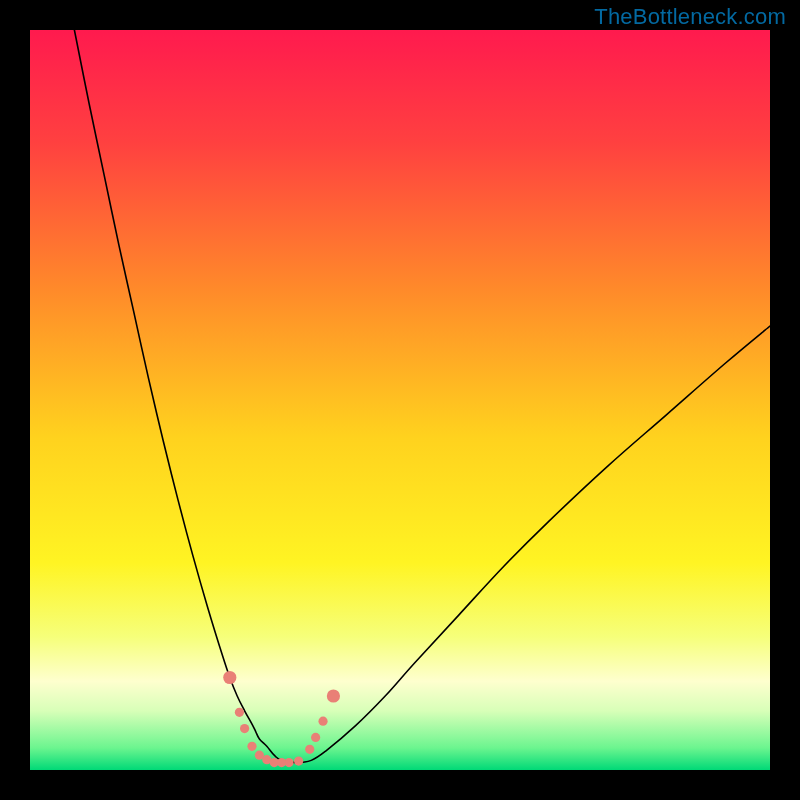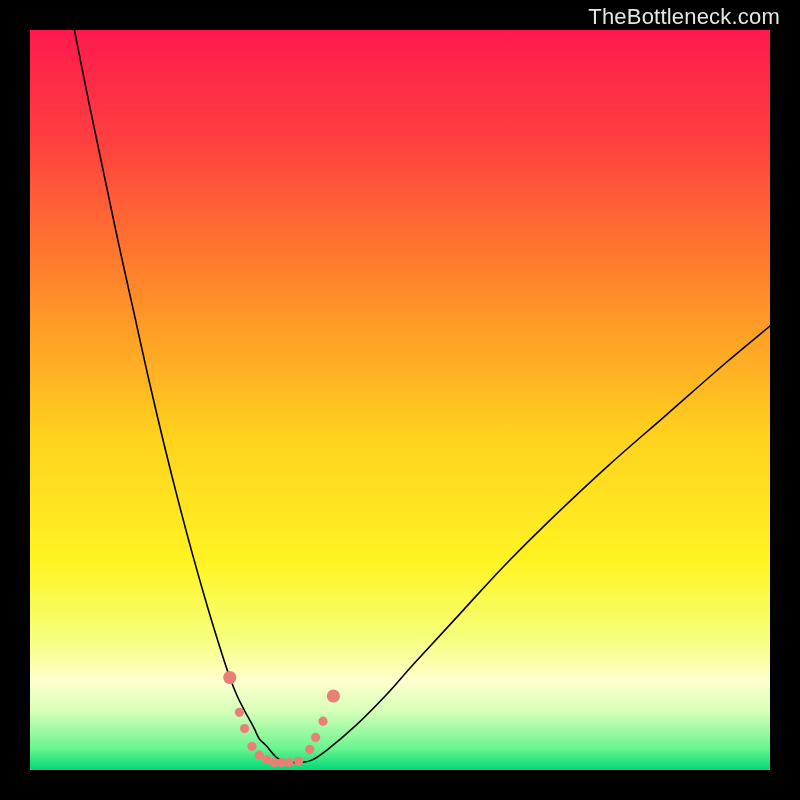--- a/index.html
+++ b/index.html
@@ -20,22 +20,22 @@
   .plot-area {
     position: absolute;
     left: 30px;
     top: 30px;
     width: 740px;
     height: 740px;
   }
   .watermark {
     position: absolute;
     top: 4px;
-    right: 20px;
-    color: #e5e5e5;
+    right: 14px;
+    color: #0369a1;
     font-size: 22px;
     letter-spacing: 0.2px;
     user-select: none;
   }
 </style>
 </head>
 <body>
 
 <div class="chart-outer">
   <div class="watermark">TheBottleneck.com</div>

